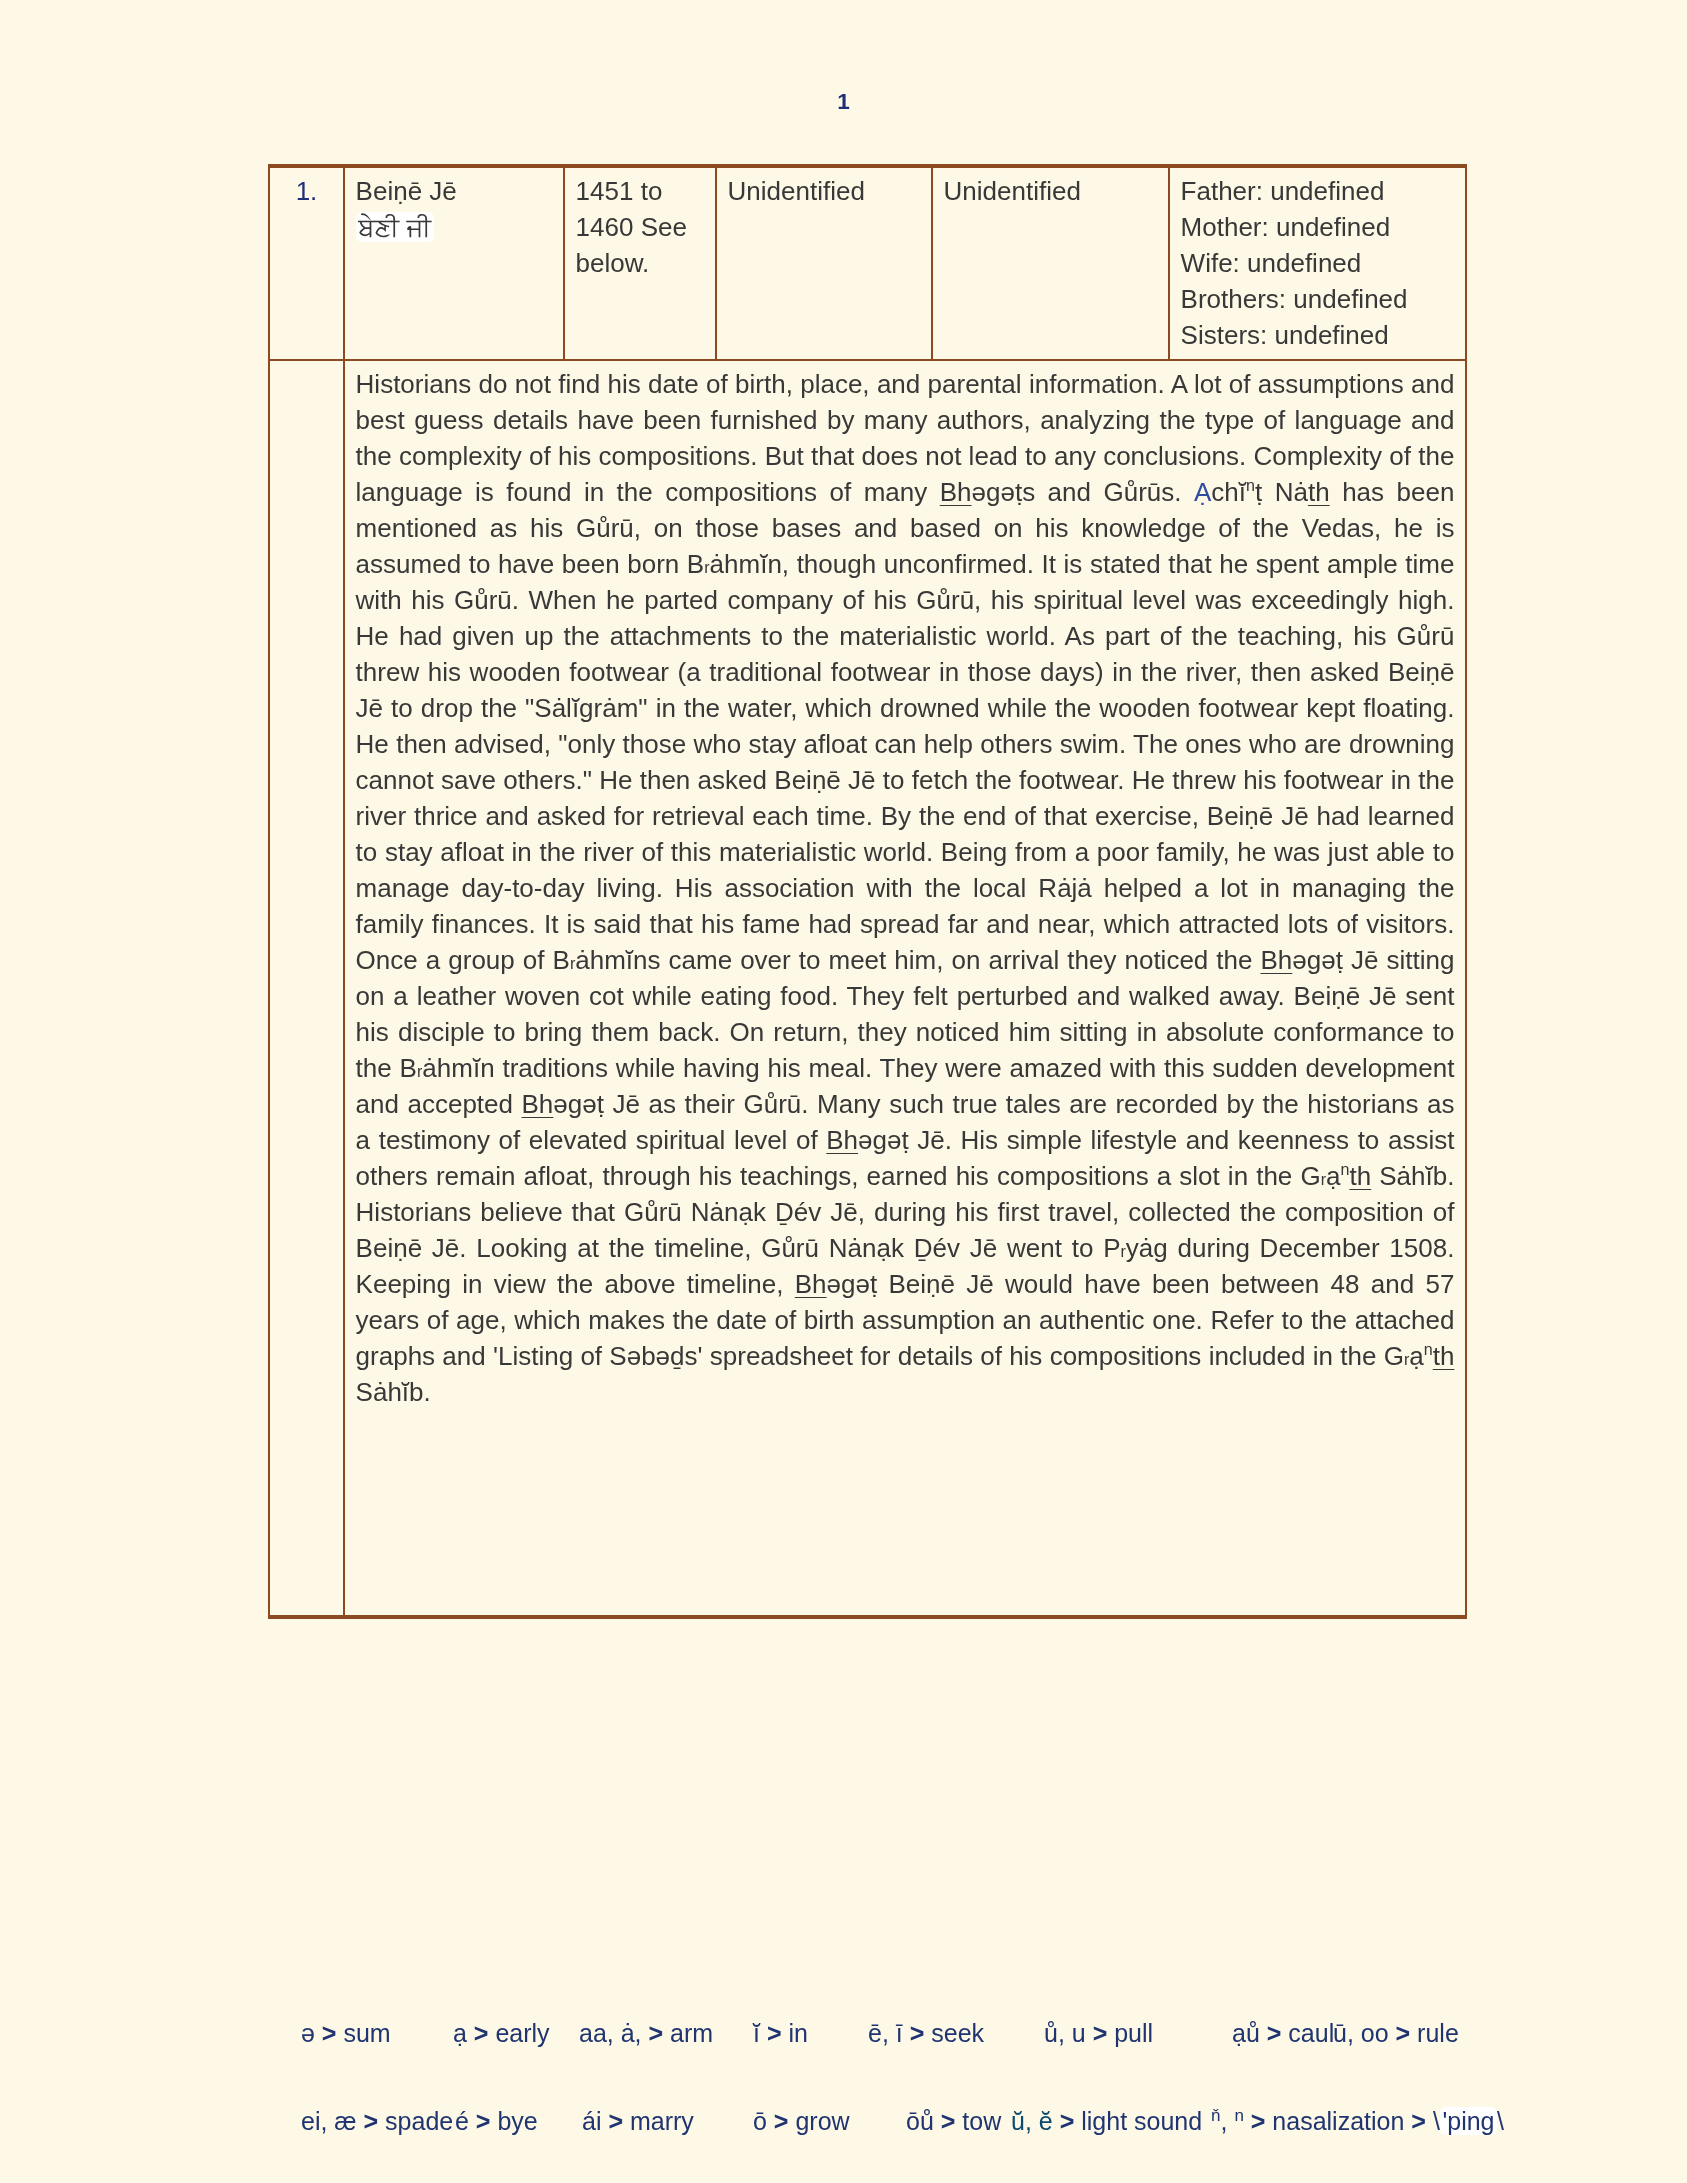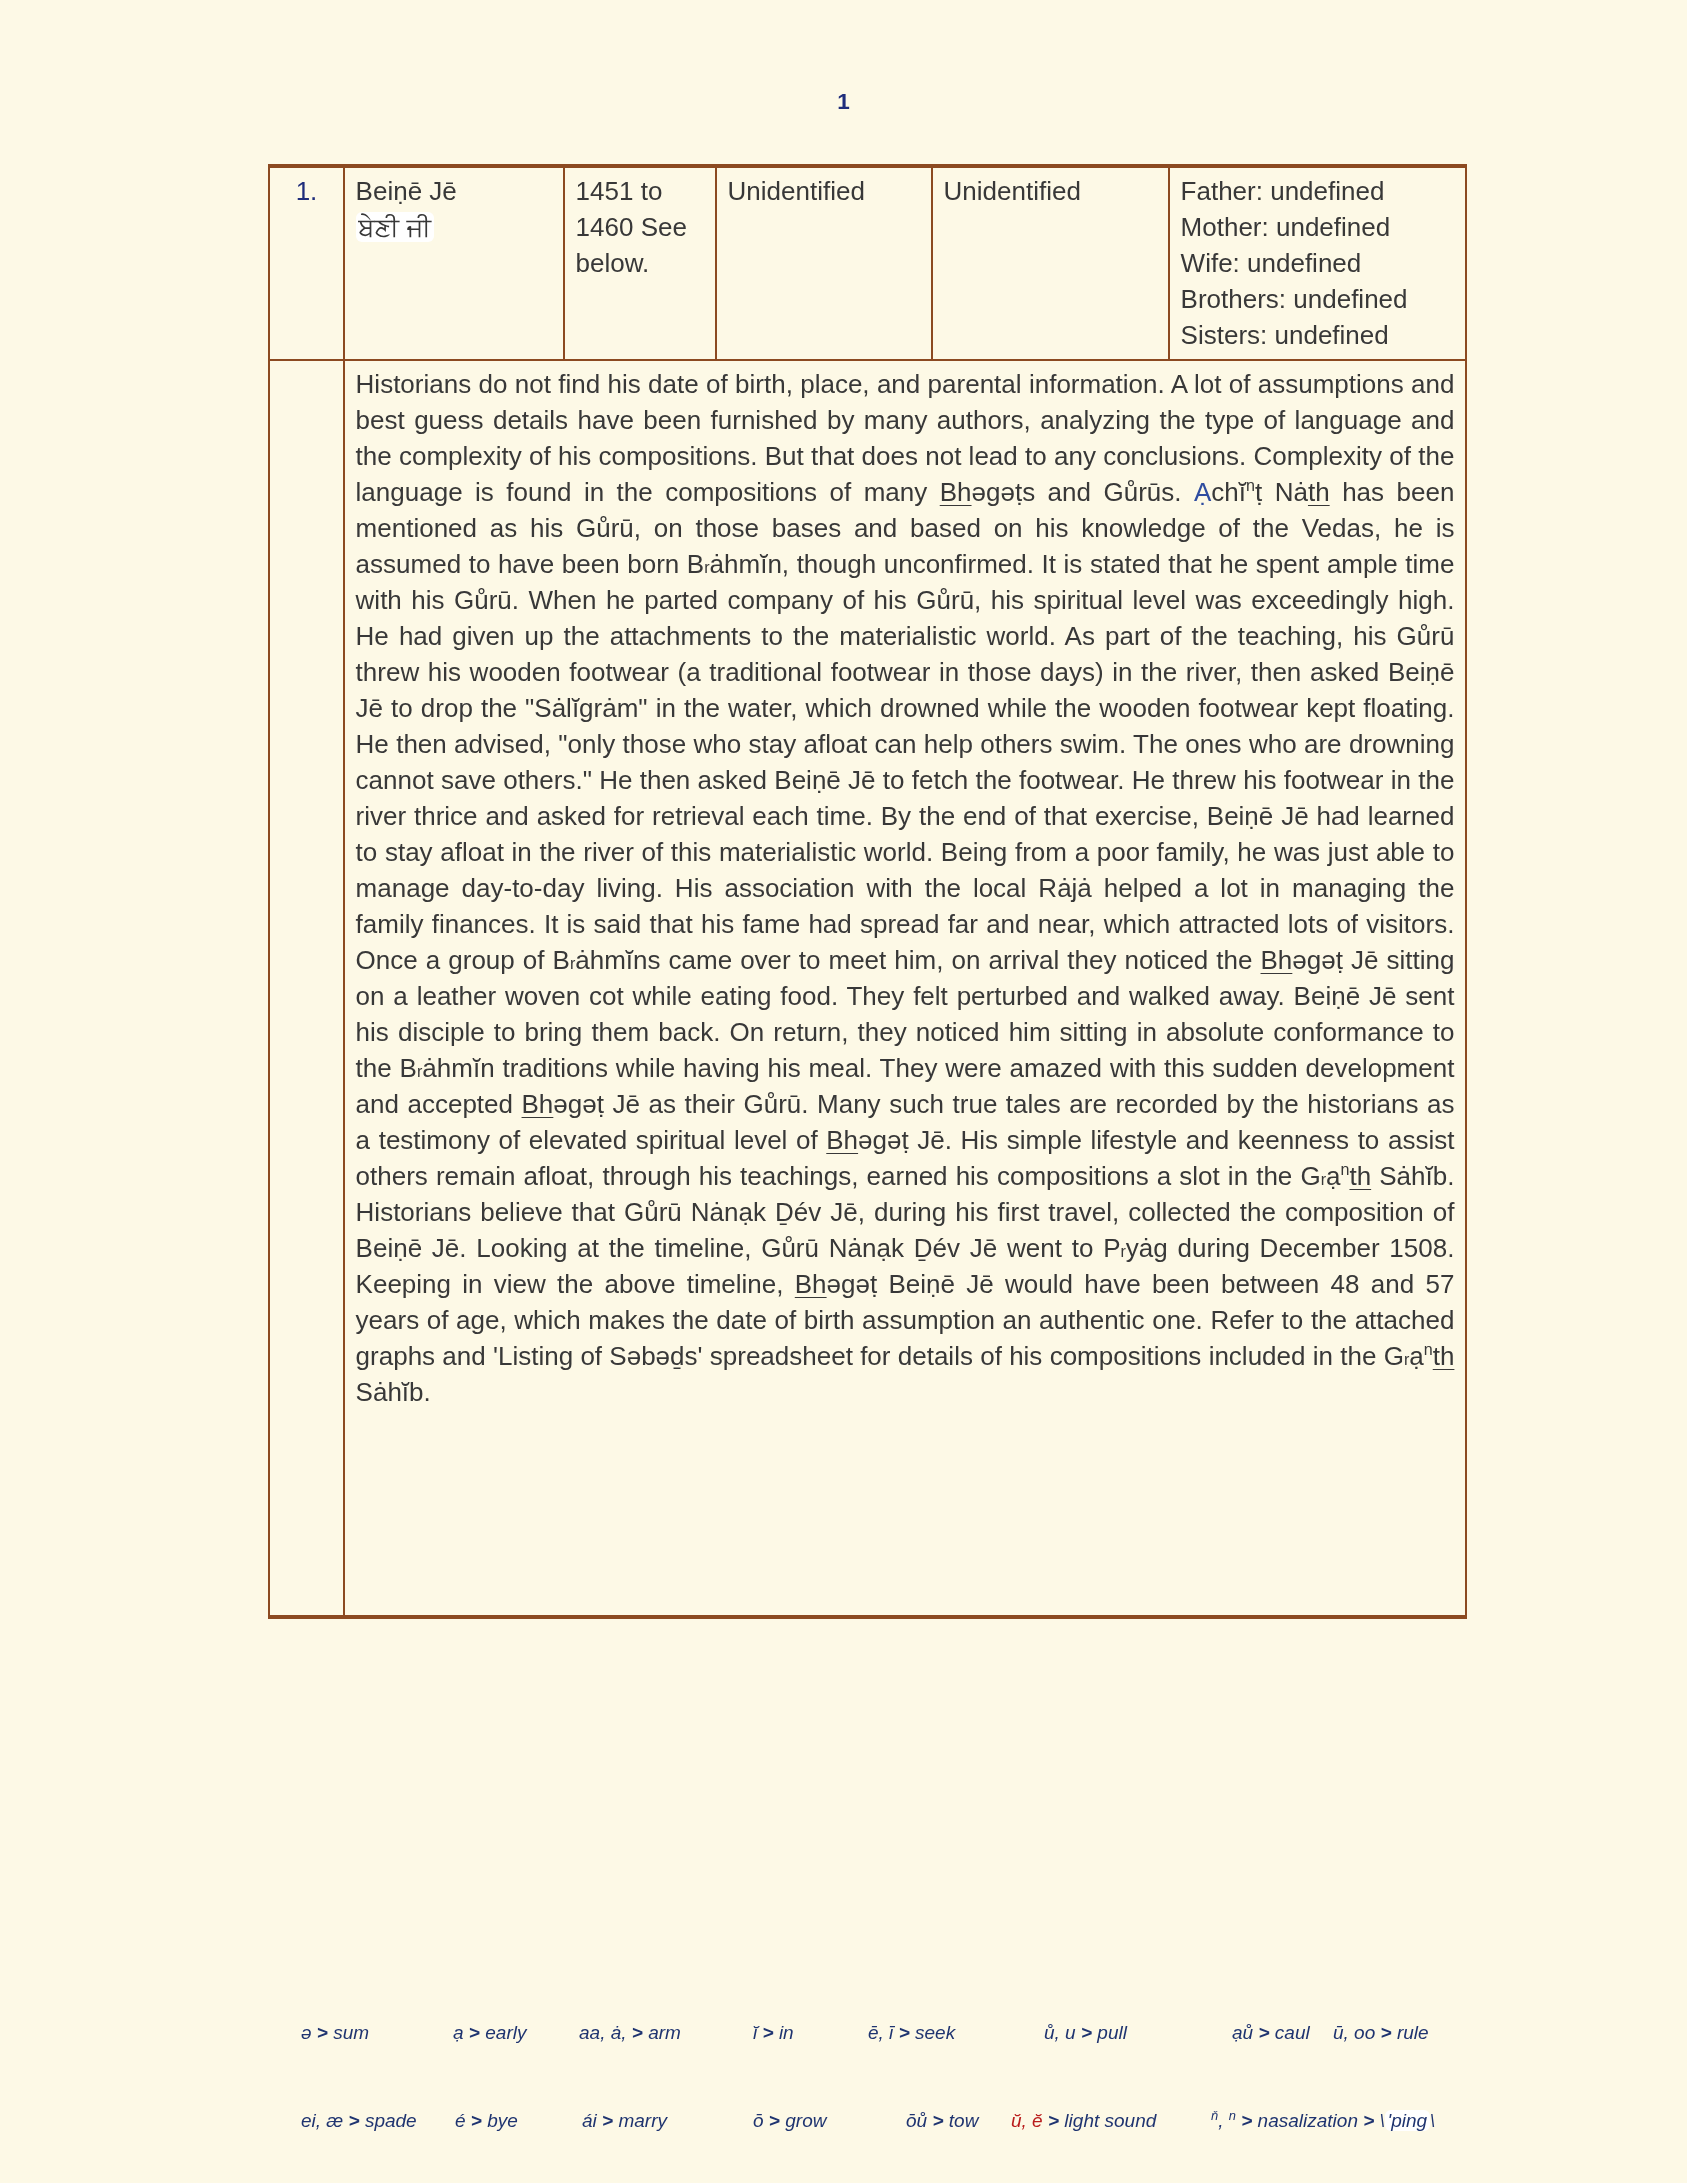--- a/index.html
+++ b/index.html
@@ -48,27 +48,26 @@
   }
   .hl { background:#FFFFFF; padding:0 2.6px;border-radius:6px; }
   .blue { color:#2F4DA0; }
   u { text-decoration:underline; text-decoration-thickness:1.3px; text-underline-offset:4px; }
   sub { font-size:62%; vertical-align:-16%; line-height:0; }
   sup { font-size:62%; vertical-align:super; line-height:0; }
 
   
   .legend-item {
     position:absolute;
-    font-size:19px; line-height:22.5px;
+    font-size:25px; line-height:22.5px;
     color:#1F3470;
     white-space:nowrap;
-    font-style:italic;
   }
   .legend-item b { font-weight:bold; }
-  .legend-item .gray { color:#b91c1c;text-align:right; }
+  .legend-item .gray { color:#0c4a6e;text-align:right; }
   .legend-item sup { font-size:68%; }
   .row1-item { top:2022px; }
   .row2-item { top:2062px;margin-top:48px; }
   .r1c1{left:301px} .r1c2{left:453px} .r1c3{left:579px} .r1c4{left:753px}
   .r1c5{left:868px} .r1c6{left:1044px} .r1c7{left:1232px} .r1c8{left:1333px}
   .r2c1{left:301px} .r2c2{left:455px} .r2c3{left:582px} .r2c4{left:753px}
   .r2c5{left:906px} .r2c6{left:1011px} .r2c7{left:1211px}
 </style>
 </head>
 <body>

